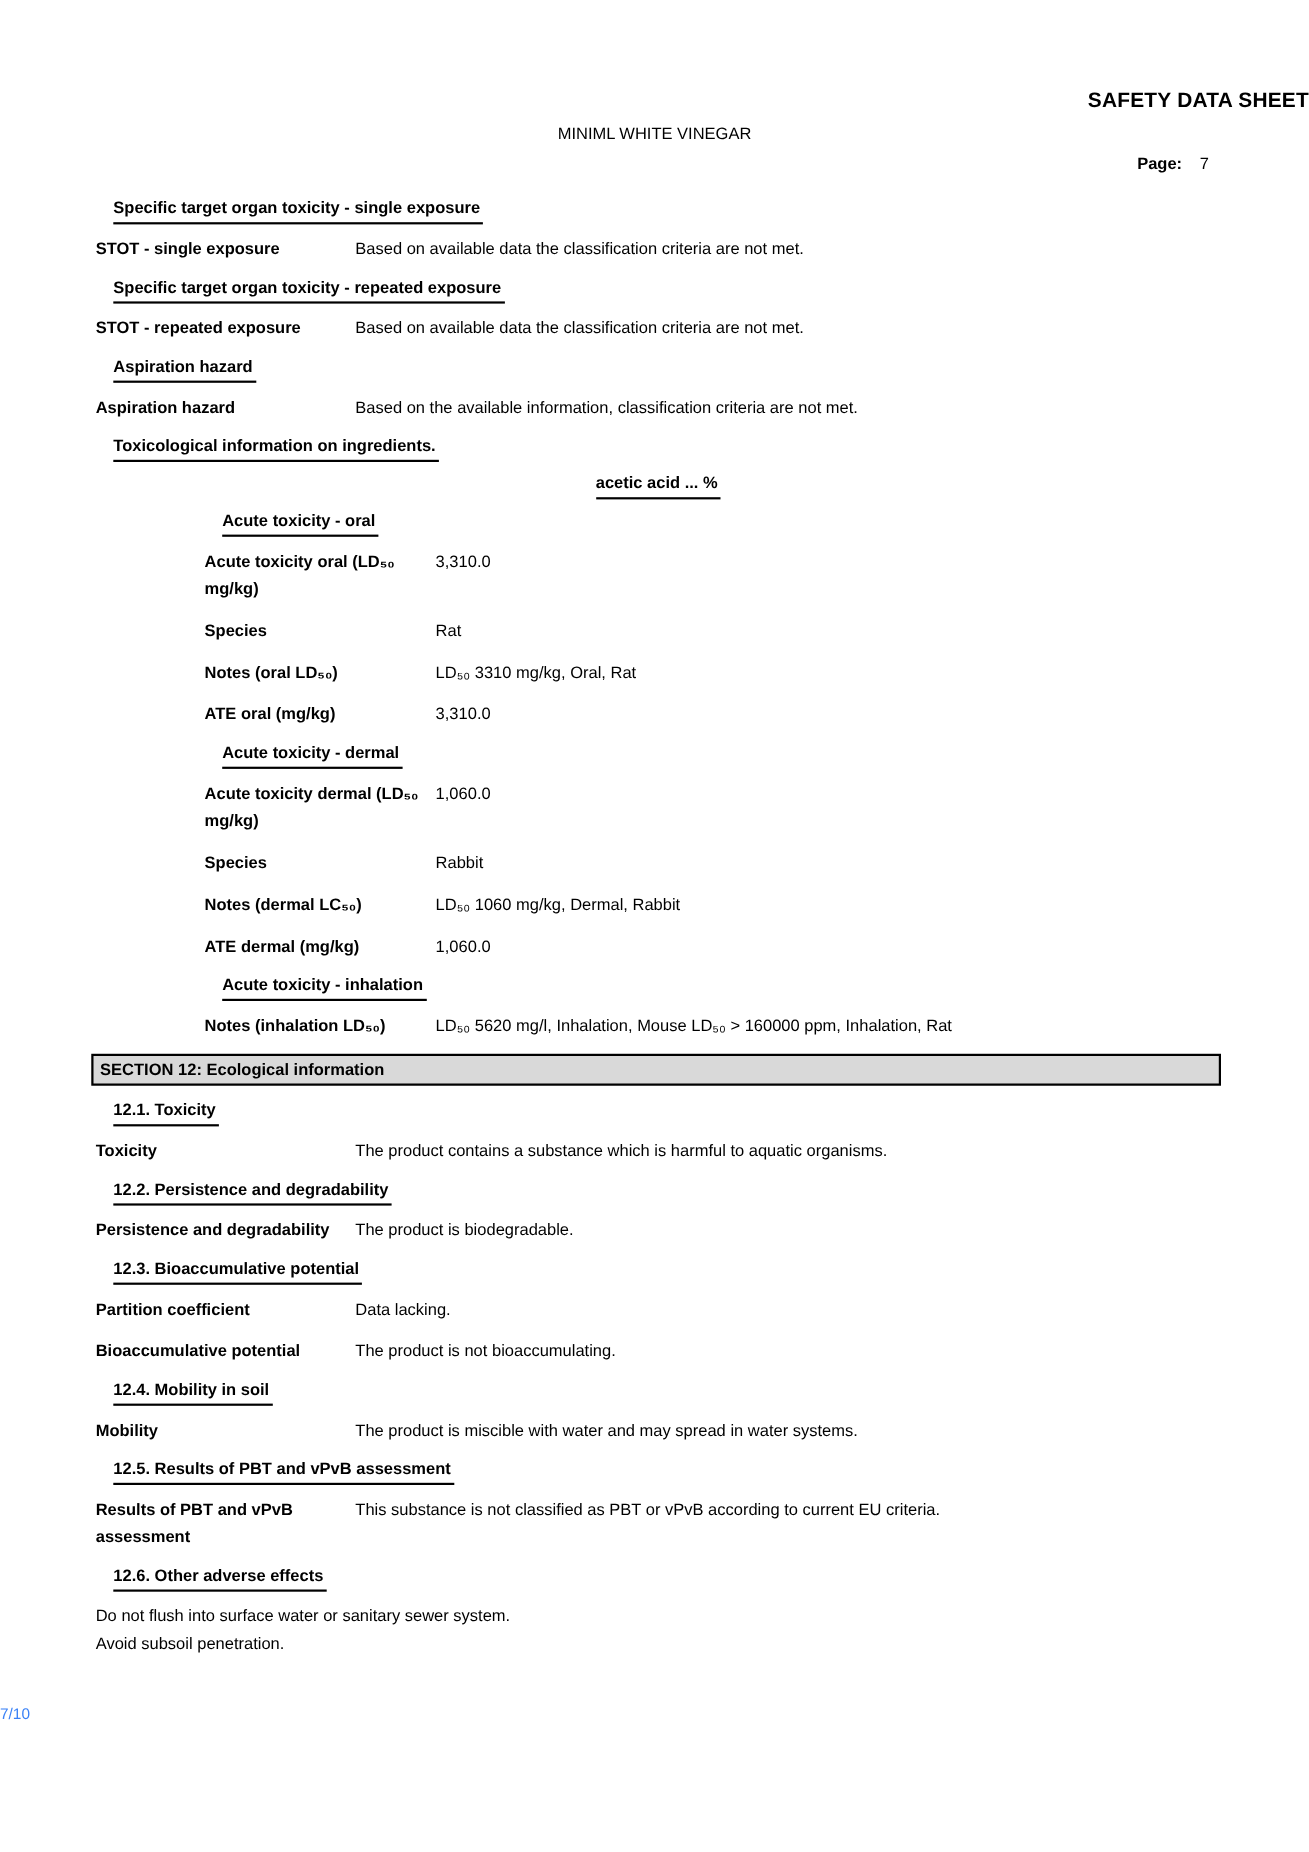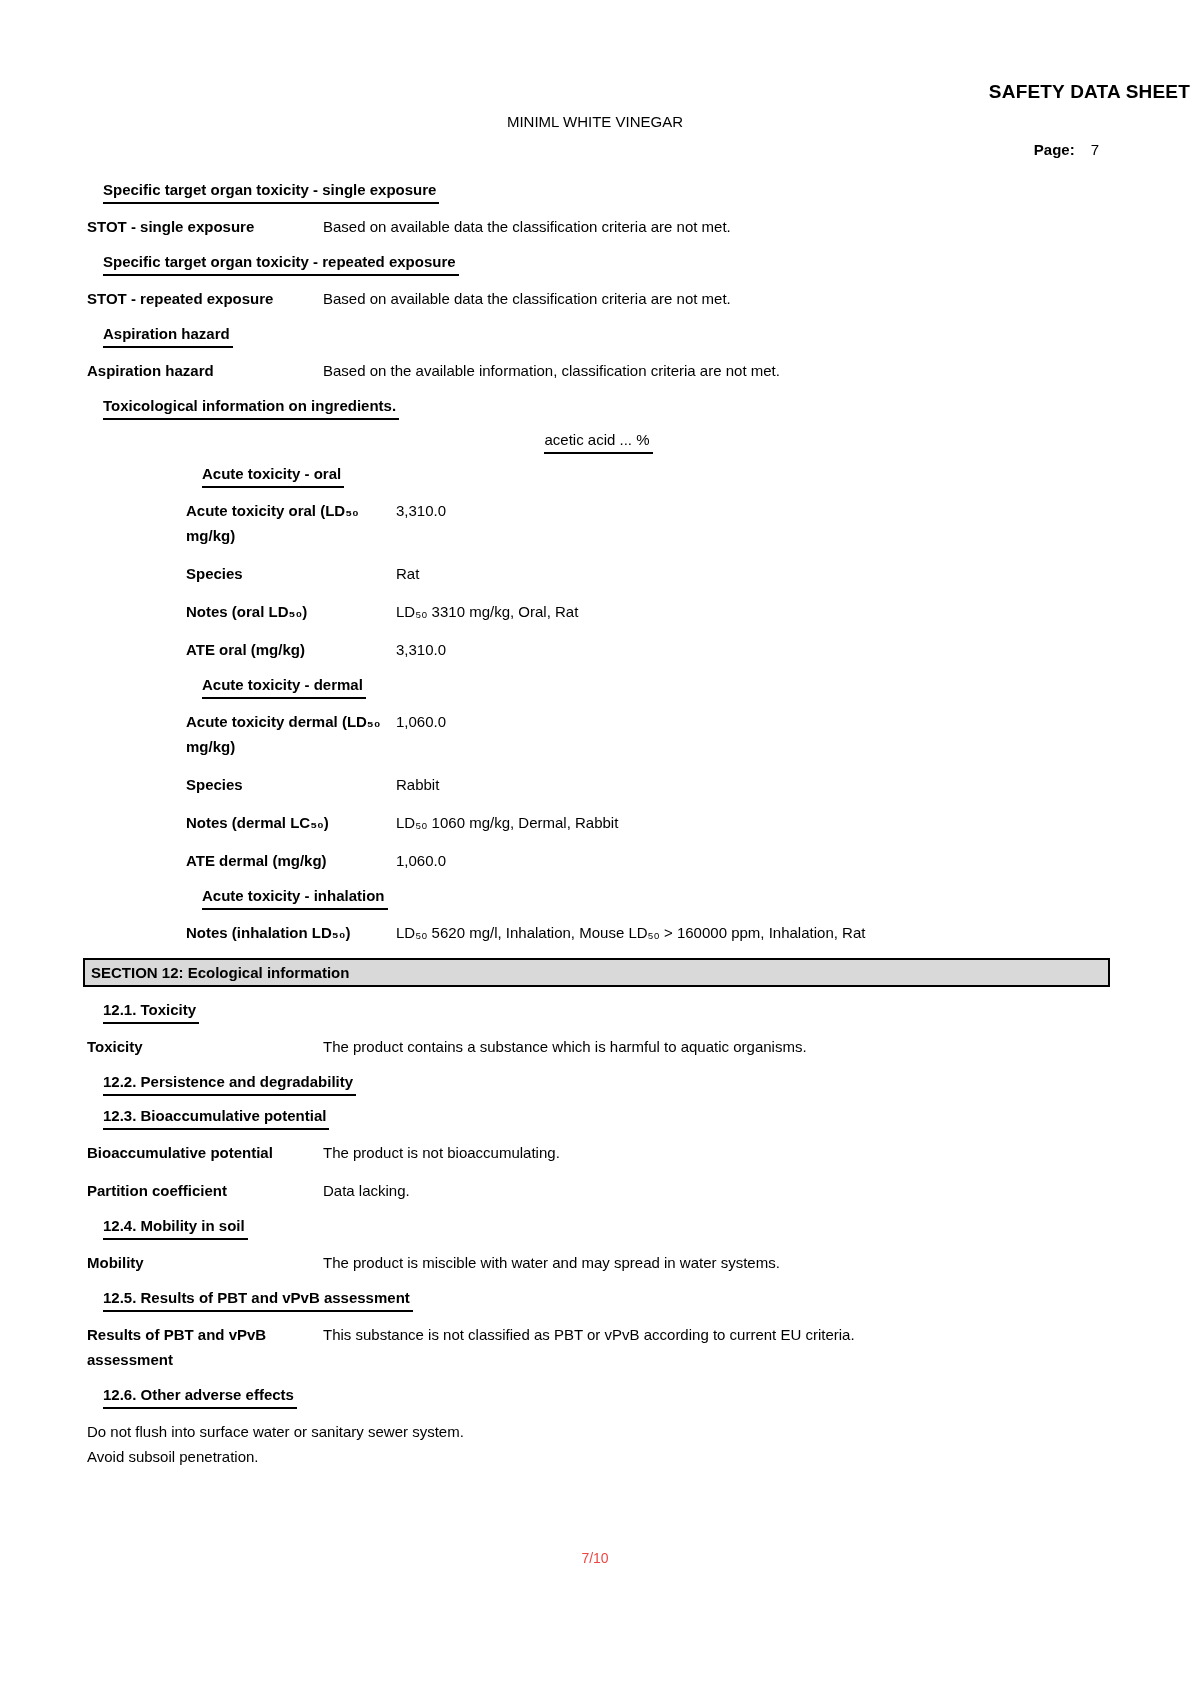--- a/index.html
+++ b/index.html
@@ -24,32 +24,32 @@
   .first-block { margin-top: 20px; }
   .heading-line { margin: 0 0 10px 16px; }
   .heading-line .hl {
     display: inline-block; font-weight: bold; line-height: 20px;
     padding: 0 3px 2px 0; border-bottom: 2px solid #000000;
   }
   .row { display: flex; line-height: 25px; margin-bottom: 13px; }
   .row .label { width: 236px; flex: 0 0 236px; font-weight: bold; padding-right: 10px; }
   .row .value { flex: 1; white-space: pre-line; }
   .ingredient-name { text-align: center; margin: 0 0 10px 0; }
-  .ingredient-name .hl { font-weight: normal; }
+  .ingredient-name .hl { font-weight: bold; }
   .ingredient-group { margin-left: 99px; }
   .ingredient-group .row .label { width: 210px; flex: 0 0 210px; }
   .section-banner {
     width: 1027px; margin-left: -4px;
     background: #d9d9d9; border: 2px solid #000000;
     font-weight: bold; line-height: 23px; padding: 1px 0 1px 6px;
     margin-bottom: 13px;
   }
   .footer {
     position: absolute; top: 1548px; left: 0; width: 1190px;
-    text-align: center; color: #ef4444; font-size: 14px; line-height: 20px;
+    text-align: left; color: #3b82f6; font-size: 14px; line-height: 20px;
   }
 </style>
 </head>
 <body>
 
 <div class="page">
 
   <div class="doc-title">SAFETY DATA SHEET</div>
   <div class="doc-subtitle">MINIML WHITE VINEGAR</div>
   <div class="page-line">
@@ -141,31 +141,35 @@
     <div class="block">
       <div class="heading-line"><span class="hl">12.1. Toxicity</span></div>
       <div class="row">
         <div class="label">Toxicity</div>
         <div class="value">The product contains a substance which is harmful to  aquatic organisms.</div>
       </div>
     </div>
 
     <div class="block">
       <div class="heading-line"><span class="hl">12.2. Persistence and degradability</span></div>
+      <div class="row">
+        <div class="label">Persistence and degradability</div>
+        <div class="value">The product is biodegradable.</div>
+      </div>
     </div>
 
     <div class="block">
       <div class="heading-line"><span class="hl">12.3. Bioaccumulative potential</span></div>
       <div class="row">
+        <div class="label">Partition coefficient</div>
+        <div class="value">Data lacking.</div>
+      </div>
+      <div class="row">
         <div class="label">Bioaccumulative potential</div>
         <div class="value">The product is not bioaccumulating.</div>
-      </div>
-      <div class="row">
-        <div class="label">Partition coefficient</div>
-        <div class="value">Data lacking.</div>
       </div>
     </div>
 
     <div class="block">
       <div class="heading-line"><span class="hl">12.4. Mobility in soil</span></div>
       <div class="row">
         <div class="label">Mobility</div>
         <div class="value">The product is miscible with water and may spread in water systems.</div>
       </div>
     </div>

